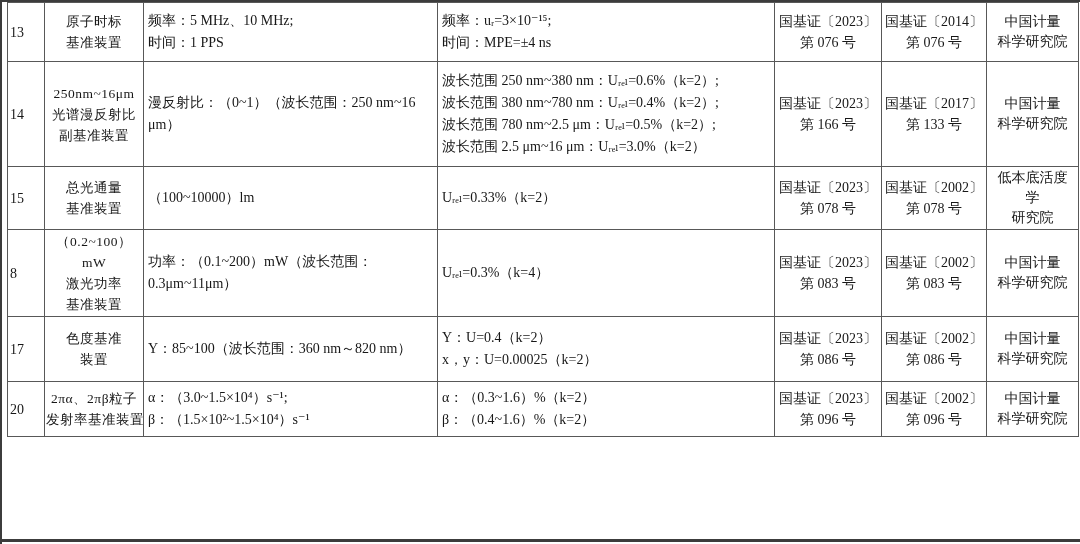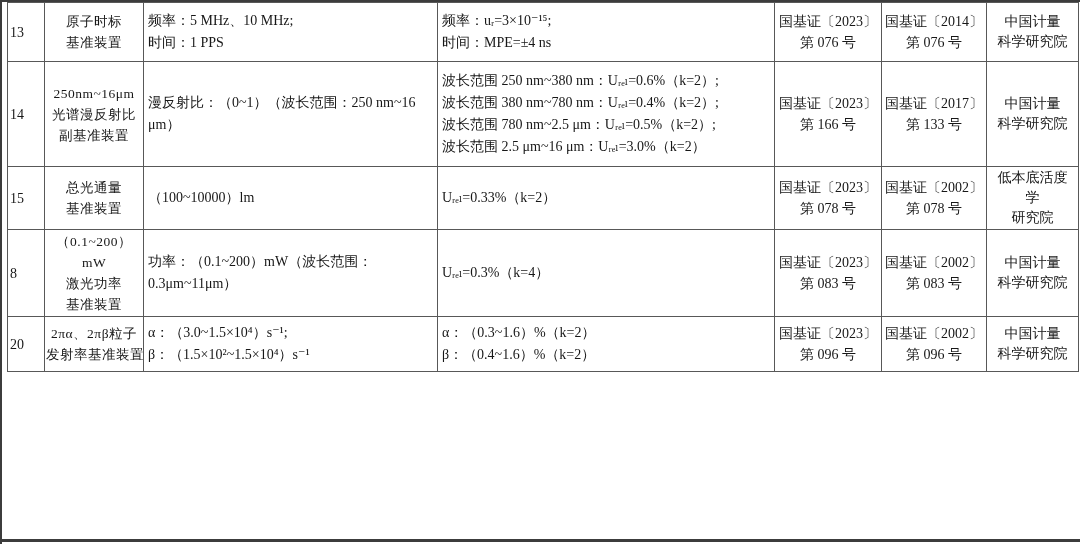--- a/index.html
+++ b/index.html
@@ -92,30 +92,44 @@
       <td class="c-cert">国基证〔2023〕
 第 078 号</td>
       <td class="c-cert">国基证〔2002〕
 第 078 号</td>
       <td class="c-org">低本底活度
 学
 研究院</td>
     </tr>
     <tr class="r16">
       <td class="c-num">8</td>
-      <td class="c-name">（0.1~200）mW
+      <td class="c-name">（0.2~100）mW
 激光功率
 基准装置</td>
       <td class="c-spec">功率：（0.1~200）mW（波长范围：
 0.3μm~11μm）</td>
       <td class="c-unc">Uᵣₑₗ=0.3%（k=4）</td>
       <td class="c-cert">国基证〔2023〕
 第 083 号</td>
       <td class="c-cert">国基证〔2002〕
 第 083 号</td>
+      <td class="c-org">中国计量
+科学研究院</td>
+    </tr>
+    <tr class="r17">
+      <td class="c-num">17</td>
+      <td class="c-name">色度基准
+装置</td>
+      <td class="c-spec">Y：85~100（波长范围：360 nm～820 nm）</td>
+      <td class="c-unc">Y：U=0.4（k=2）
+x，y：U=0.00025（k=2）</td>
+      <td class="c-cert">国基证〔2023〕
+第 086 号</td>
+      <td class="c-cert">国基证〔2002〕
+第 086 号</td>
       <td class="c-org">中国计量
 科学研究院</td>
     </tr>
     <tr class="r20">
       <td class="c-num">20</td>
       <td class="c-name">2πα、2πβ粒子
 发射率基准装置</td>
       <td class="c-spec">α：（3.0~1.5×10⁴）s⁻¹;
 β：（1.5×10²~1.5×10⁴）s⁻¹</td>
       <td class="c-unc">α：（0.3~1.6）%（k=2）

